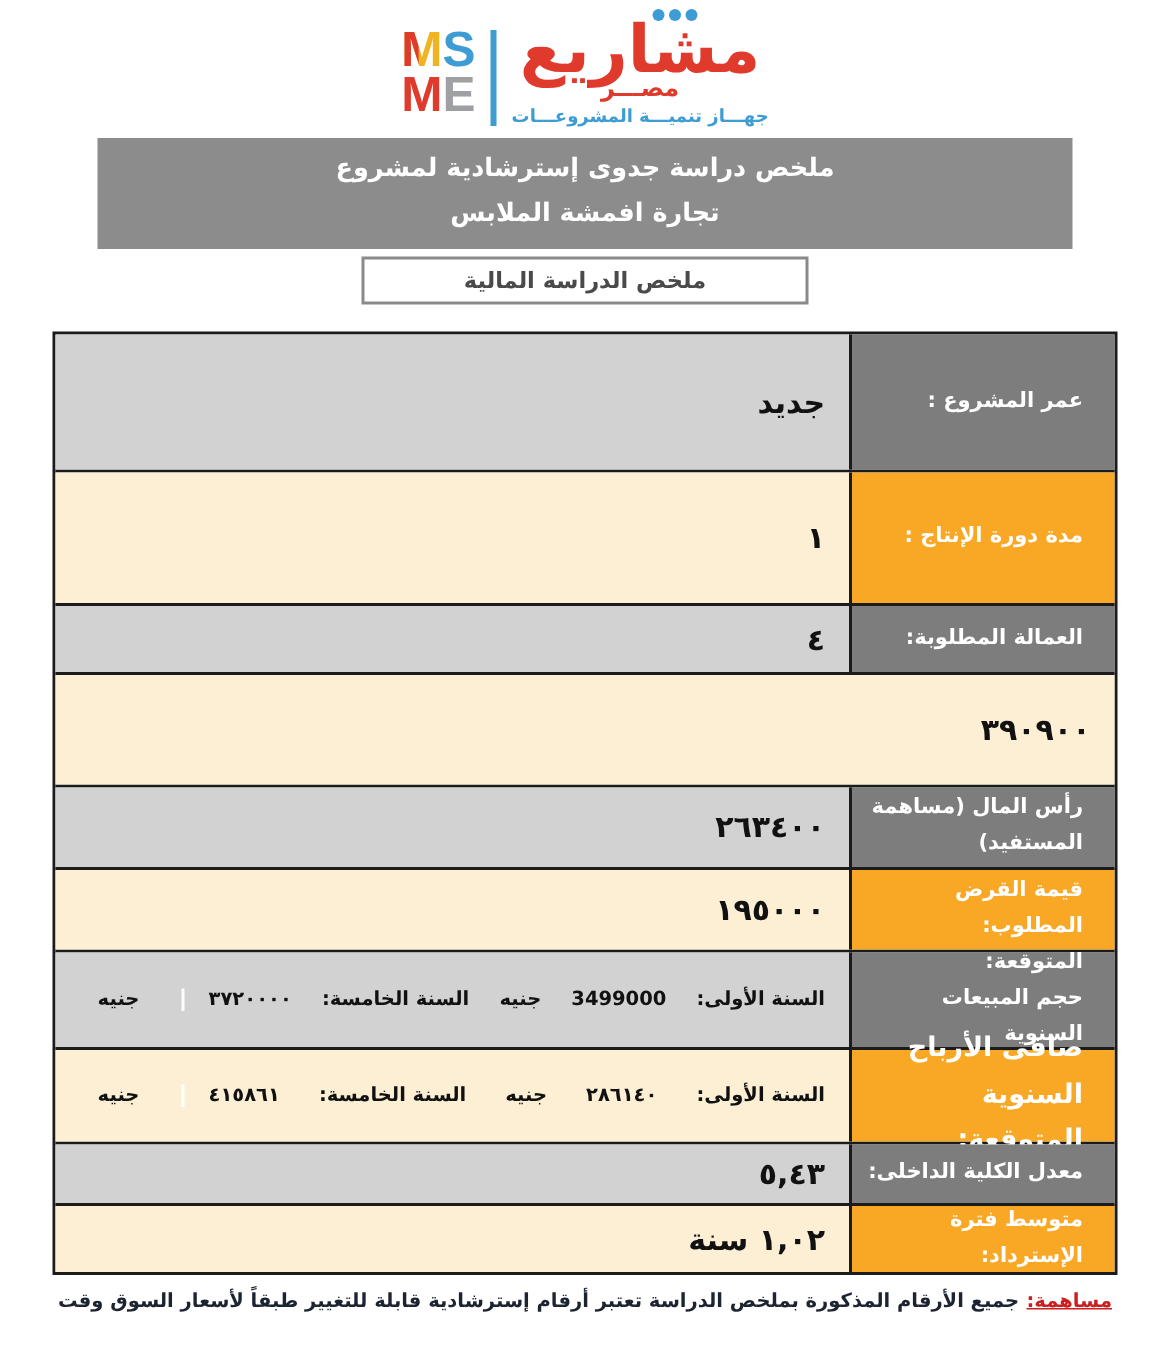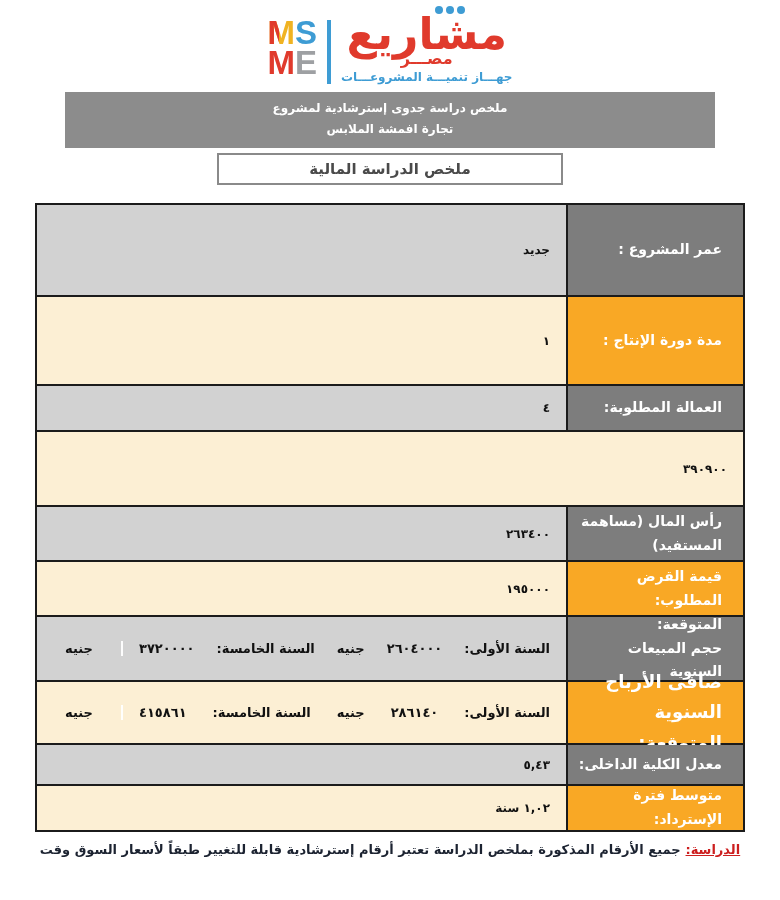--- a/index.html
+++ b/index.html
@@ -32,33 +32,33 @@
   .m-dual .over{position:absolute;left:0;top:0;color:var(--brand-red);clip-path:inset(0 58% 0 0)}
   .logo-bar{width:4px;height:64px;background:var(--brand-blue);margin-top:8px}
   .brand{direction:rtl;text-align:center}
   .wordmark{font-size:44px;font-weight:bold;color:var(--brand-red);line-height:1;position:relative;display:inline-block}
   .shin-dots{position:absolute;top:-6px;right:26%;display:flex;gap:3px}
   .shin-dots span{width:8px;height:8px;border-radius:50%;background:var(--brand-blue)}
   .country{font-size:16px;font-weight:bold;color:var(--brand-red);margin-top:-7px}
   .tagline{font-size:12px;font-weight:bold;color:var(--brand-blue);margin-top:2px;letter-spacing:1px}
   
   .title-box{margin:8px 65px 0;background:var(--header-gray);color:#fff;text-align:center;
-             padding:6px 0 8px;font-weight:bold;font-size:12px;line-height:1.75;direction:rtl}
-  .subtitle-box{width:346px;margin:5px auto 0;border:2px solid #8a8a8a;background:#fff;text-align:center;
+             padding:6px 0 8px;font-weight:bold;font-size:17px;line-height:1.75;direction:rtl}
+  .subtitle-box{width:298px;margin:5px auto 0;border:2px solid #8a8a8a;background:#fff;text-align:center;
                 padding:5px 0;font-weight:bold;font-size:15px;color:#4a4a4a;direction:rtl}
   
   .fin-table{margin:18px 35px 0;border:2px solid var(--border);direction:rtl}
   .t-row{display:flex}
   .t-row + .t-row{border-top:2px solid var(--border)}
   .label-cell{width:177px;flex:none;display:flex;flex-direction:column;justify-content:center;
               padding:2px 21px 2px 6px;border-left:2px solid var(--border);
               color:#fff;font-weight:bold;font-size:14px;text-align:right;line-height:1.7}
   .label-small{font-size:18px}
   .value-cell{flex:1;display:flex;align-items:center;font-weight:bold;color:#111;
-              font-size:12px;padding-inline-start:16px}
+              font-size:20px;padding-inline-start:16px}
   .row-gray  .label-cell{background:var(--label-gray)}
   .row-gray  .value-cell{background:var(--cell-gray)}
   .row-orange .label-cell{background:var(--orange)}
   .row-orange .value-cell{background:var(--cream)}
   .value-cell.split{padding:0;font-size:13px}
   .split-main{flex:1;display:flex;align-items:center;justify-content:space-between;padding:0 16px}
   .unit-cell{width:86px;flex:none;display:flex;align-items:center;justify-content:center;
              border-right:2px solid rgba(255,255,255,.95)}
   
   .note{margin-top:10px;text-align:center;font-size:13px;font-weight:bold;color:#1c2331;direction:rtl}
@@ -152,21 +152,21 @@
   </div>
 
   <div class="t-row row-gray" style="height:65px">
     <div class="label-cell">
       <span>المتوقعة:</span>
       <span>حجم المبيعات السنوية</span>
     </div>
     <div class="value-cell split">
       <div class="split-main">
         <span>السنة الأولى:</span>
-        <span>٢٦٠٤٠٠٠</span>
+        <span>3499000</span>
         <span>جنيه</span>
         <span>السنة الخامسة:</span>
         <span>٣٧٢٠٠٠٠</span>
       </div>
       <div class="unit-cell">جنيه</div>
     </div>
   </div>
 
   <div class="t-row row-orange" style="height:63px">
     <div class="label-cell label-small">
@@ -198,14 +198,14 @@
         <span>متوسط فترة الإسترداد:</span>
       </div>
     <div class="value-cell">
         <span>١,٠٢ سنة</span>
       </div>
   </div>
 
 </div>
 
 <div class="note">
-  <span class="note-label">الدراسة:</span><span>جميع الأرقام المذكورة بملخص الدراسة تعتبر أرقام إسترشادية قابلة للتغيير طبقاً لأسعار السوق وقت</span>
+  <span class="note-label">مساهمة:</span><span>جميع الأرقام المذكورة بملخص الدراسة تعتبر أرقام إسترشادية قابلة للتغيير طبقاً لأسعار السوق وقت</span>
 </div>
 
 </body></html>

